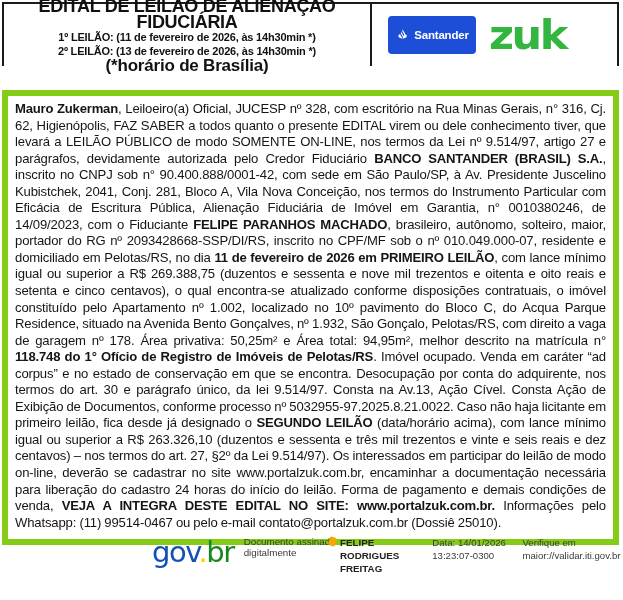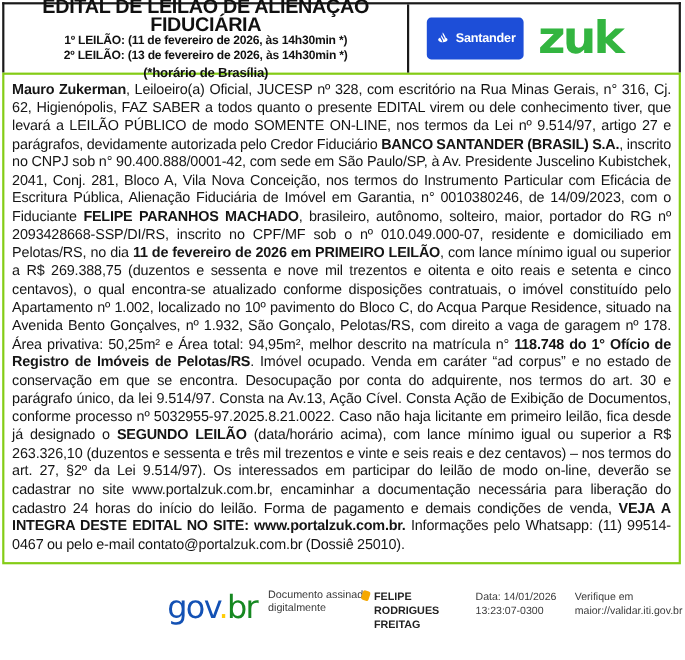--- a/index.html
+++ b/index.html
@@ -14,40 +14,41 @@
   .header{
     display:flex;border:2px solid #1a1a1a;border-bottom:none;height:62px;
   }
   .header-titles{
     width:368px;flex:0 0 368px;border-right:2px solid #1a1a1a;
     display:flex;flex-direction:column;justify-content:center;align-items:center;
     text-align:center;padding:2px 4px;box-sizing:border-box;
   }
   .header-titles .t1{font-weight:bold;font-size:18px;letter-spacing:-0.3px;line-height:16px;}
   .header-titles .t2{font-weight:bold;font-size:11px;letter-spacing:-0.2px;line-height:14.5px;}
-  .header-titles .t3{font-weight:bold;font-size:12px;letter-spacing:-0.2px;line-height:14px;}
+  .header-titles .t3{font-weight:bold;font-size:17px;letter-spacing:-0.2px;line-height:14px;}
   .header-logos{
     flex:1;display:flex;align-items:center;gap:13px;padding-left:16px;
   }
   .santander-box{
     background:#1d4ed8;border-radius:4px;width:88px;height:38px;
     display:flex;align-items:center;justify-content:center;gap:4px;
   }
   .santander-box .san-label{
     color:#fff;font-weight:bold;font-size:11.5px;letter-spacing:-0.2px;
   }
   .zuk-logo{
     font-family:"DejaVu Sans",sans-serif;font-weight:900;font-size:43px;
     letter-spacing:-2.5px;line-height:1;transform:scaleY(0.95);
   }
 
   
   .body-box{
-    border:2px solid #84cc16;box-sizing:border-box;min-height:424px;
+    border:6px solid #84cc16;box-sizing:border-box;min-height:424px;
     padding:5px 7px 8px 7px;
+    margin-top:24px;
   }
   .edital-text{
     font-size:13.1px;line-height:16.55px;text-align:justify;
     letter-spacing:-0.15px;word-spacing:-0.3px;color:#151515;
   }
   .edital-text b{letter-spacing:-0.2px;}
 
   
   .signature{
     position:absolute;left:152px;top:536px;display:flex;align-items:flex-end;gap:10px;

